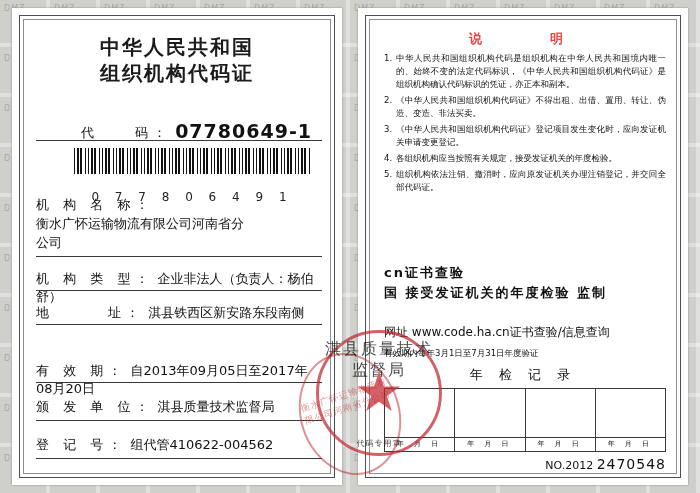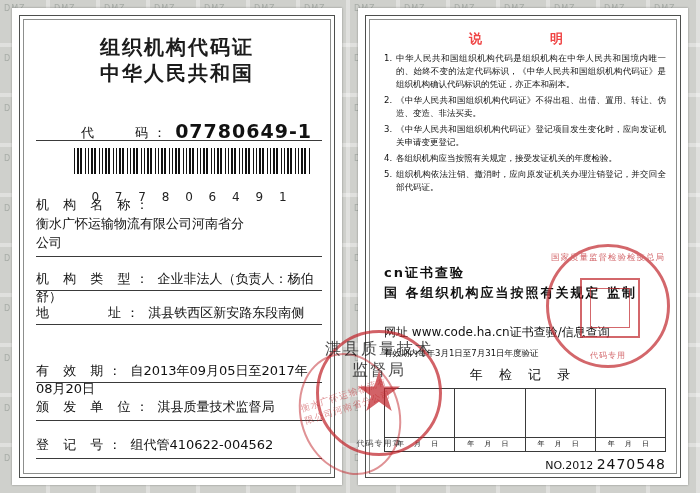--- a/index.html
+++ b/index.html
@@ -287,22 +287,22 @@
       <span class="wm" style="left: 504px; top: 454px;">DMZ</span>
       <span class="wm" style="left: 554px; top: 454px;">DMZ</span>
       <span class="wm" style="left: 604px; top: 454px;">DMZ</span>
       <span class="wm" style="left: 654px; top: 454px;">DMZ</span>
     </div>
 
   <div class="sheet left">
     <div class="inner-border"></div>
 
     <div class="title">
+      <div>中华人民共和国</div>
       <div>组织机构代码证</div>
-      <div>中华人民共和国</div>
     </div>
 
     <div class="row code-row">
       <span class="lbl">代　　码：</span>
       <span class="code-num">07780649-1</span>
     </div>
     <div class="rule" style="top:132px;"></div>
 
     <div class="barcode"></div>
     <div class="barcode-caption">0 7 7 8 0 6 4 9 1</div>
@@ -366,21 +366,21 @@
           <div class="note-no">4.</div>
           <div class="note-tx">各组织机构应当按照有关规定，接受发证机关的年度检验。</div>
         </div>
         <div class="note-item">
           <div class="note-no">5.</div>
           <div class="note-tx">组织机构依法注销、撤消时，应向原发证机关办理注销登记，并交回全部代码证。</div>
         </div>
       </div>
 
     <div class="org1">cn证书查验</div>
-    <div class="org2">国 各组织机构应当按照有关规定 监制</div>
+    <div class="org2">国 接受发证机关的年度检验 监制</div>
     <div class="website">网址 www.code.ha.cn证书查验/信息查询</div>
     <div class="valid-note">有效期内每年3月1日至7月31日年度验证</div>
     <div class="year-title">年 检 记 录</div>
 
     <div class="grid" id="year-grid">
         <div class="cell">
           <div class="divider"></div>
           <div class="foot">年  月  日</div>
         </div>
         <div class="cell">
@@ -395,25 +395,20 @@
           <div class="divider"></div>
           <div class="foot">年  月  日</div>
         </div>
       </div>
 
     <div class="no-line">
       <span>NO.2012</span>
       <span class="num">2470548</span>
     </div>
 
-    <div class="emblem">
-      <div class="arc-top">国家质量监督检验检疫总局</div>
-      <div class="inner"></div>
-      <div class="arc-bot">代码专用</div>
-    </div>
   </div>
 
   <div class="oval-stamp">
     <span>衡水广怀运输物流有限公司河南省分公司</span>
   </div>
 
   <div class="seal">
     <div class="t-top">淇县质量技术监督局</div>
     <div class="star"></div>
     <div class="t-bot">代码专用章</div>

